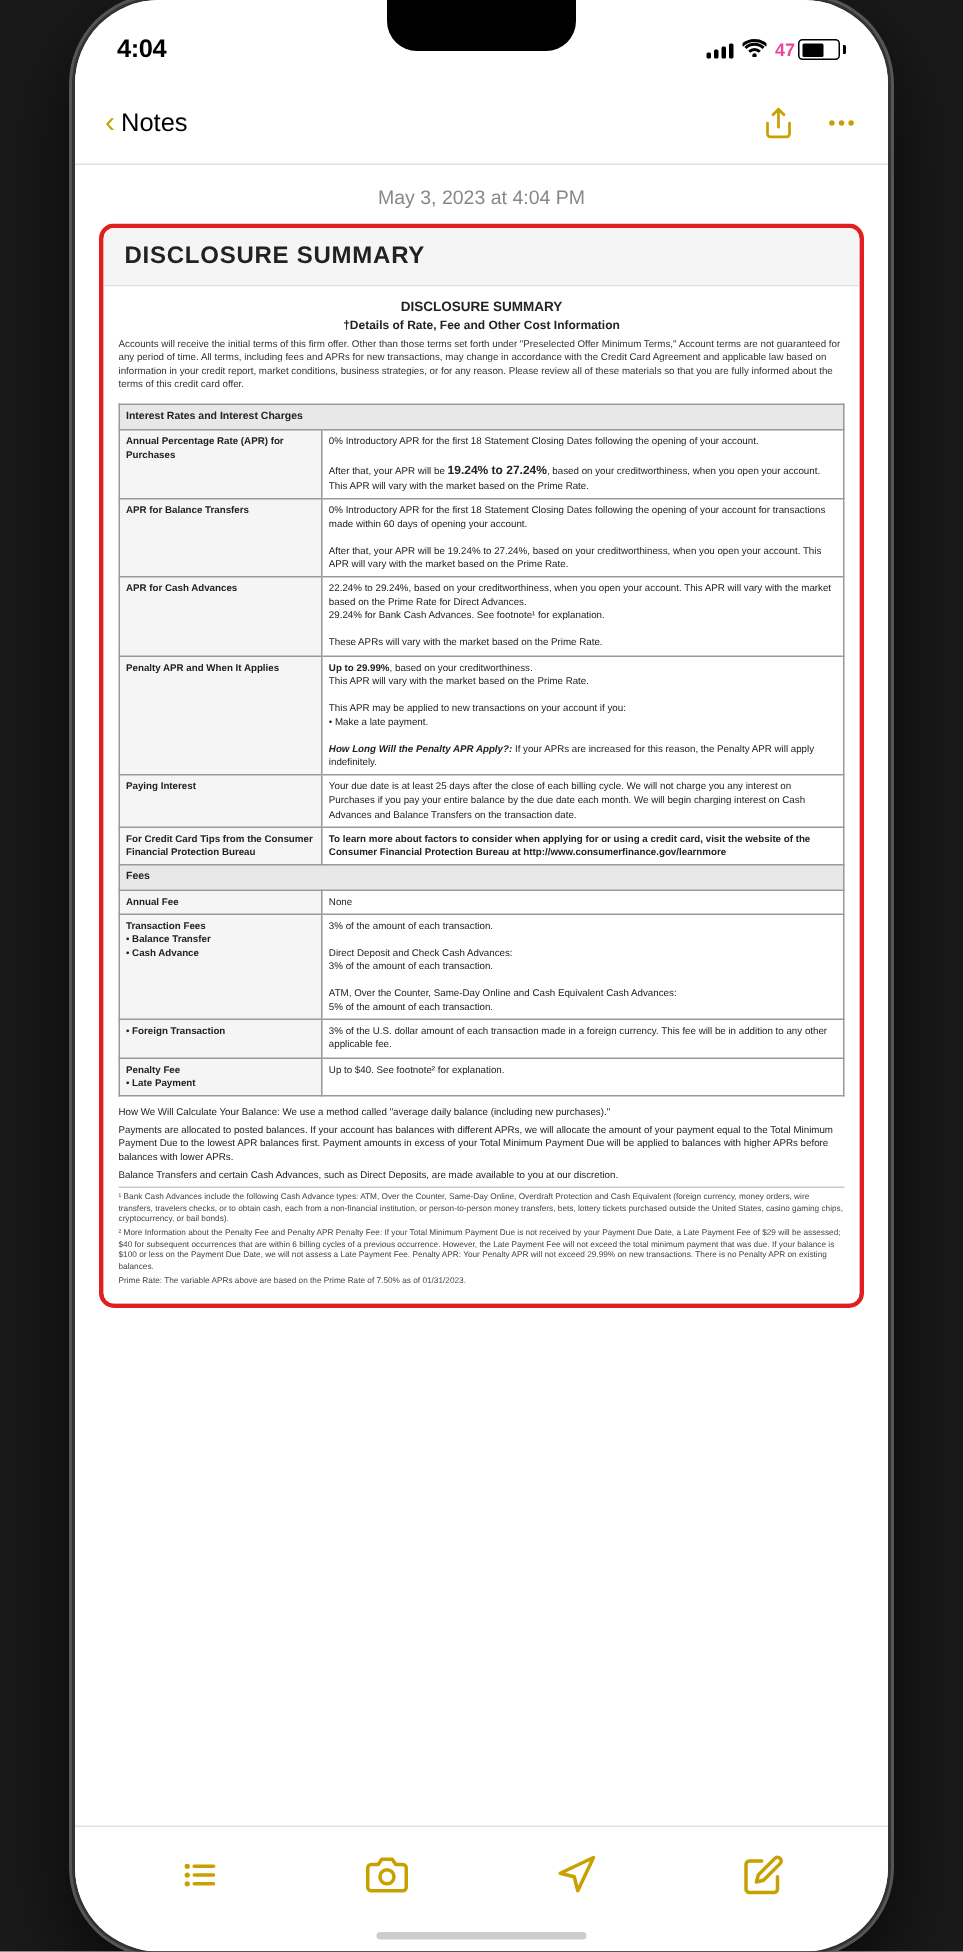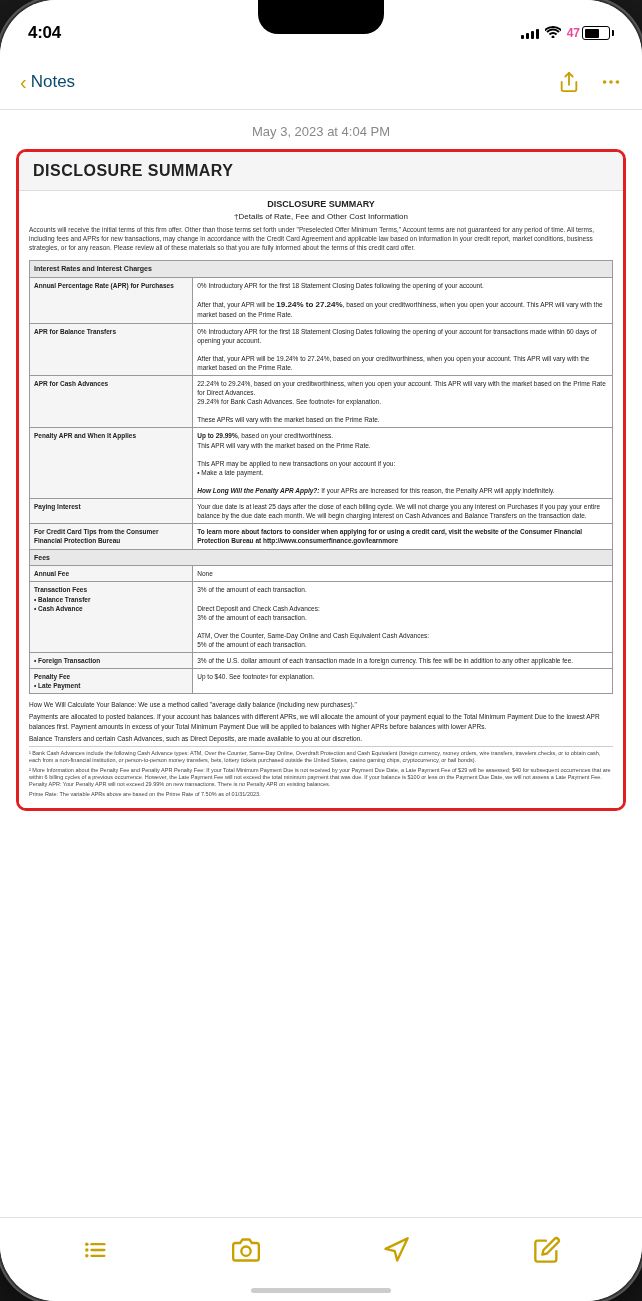--- a/index.html
+++ b/index.html
@@ -7,21 +7,21 @@
     body {
       background: #1a1a1a;
       display: flex;
       justify-content: center;
       align-items: center;
       min-height: 100vh;
       font-family: -apple-system, BlinkMacSystemFont, 'Helvetica Neue', sans-serif;
     }
 
     .phone-frame {
-      width: 642px;
+      width: 542px;
       height: 1301px;
       background: #000;
       border-radius: 56px;
       position: relative;
       overflow: hidden;
       box-shadow: 0 0 0 2px #333, 0 0 0 4px #555, 0 20px 60px rgba(0,0,0,0.8);
     }
 
     .phone-screen {
       position: absolute;
@@ -149,21 +149,21 @@
       cursor: pointer;
     }
 
     .nav-back-chevron {
       font-size: 20px;
       color: #c8a000;
       line-height: 1;
     }
 
     .nav-back-text {
-      color: #0c4a6e;
+      color: #000000;
       font-size: 17px;
     }
 
     .nav-actions {
       display: flex;
       align-items: center;
       gap: 20px;
     }
 
     .nav-icon-btn {
@@ -222,21 +222,21 @@
       text-align: center;
       font-size: 9px;
       font-weight: 700;
       color: #222;
       margin-bottom: 3px;
     }
 
     .doc-subtitle {
       text-align: center;
       font-size: 8px;
-      font-weight: 400;
+      font-weight: 700;
       color: #222;
       margin-bottom: 4px;
     }
 
     .doc-intro {
       font-size: 6.5px;
       color: #333;
       line-height: 1.4;
       margin-bottom: 8px;
     }

